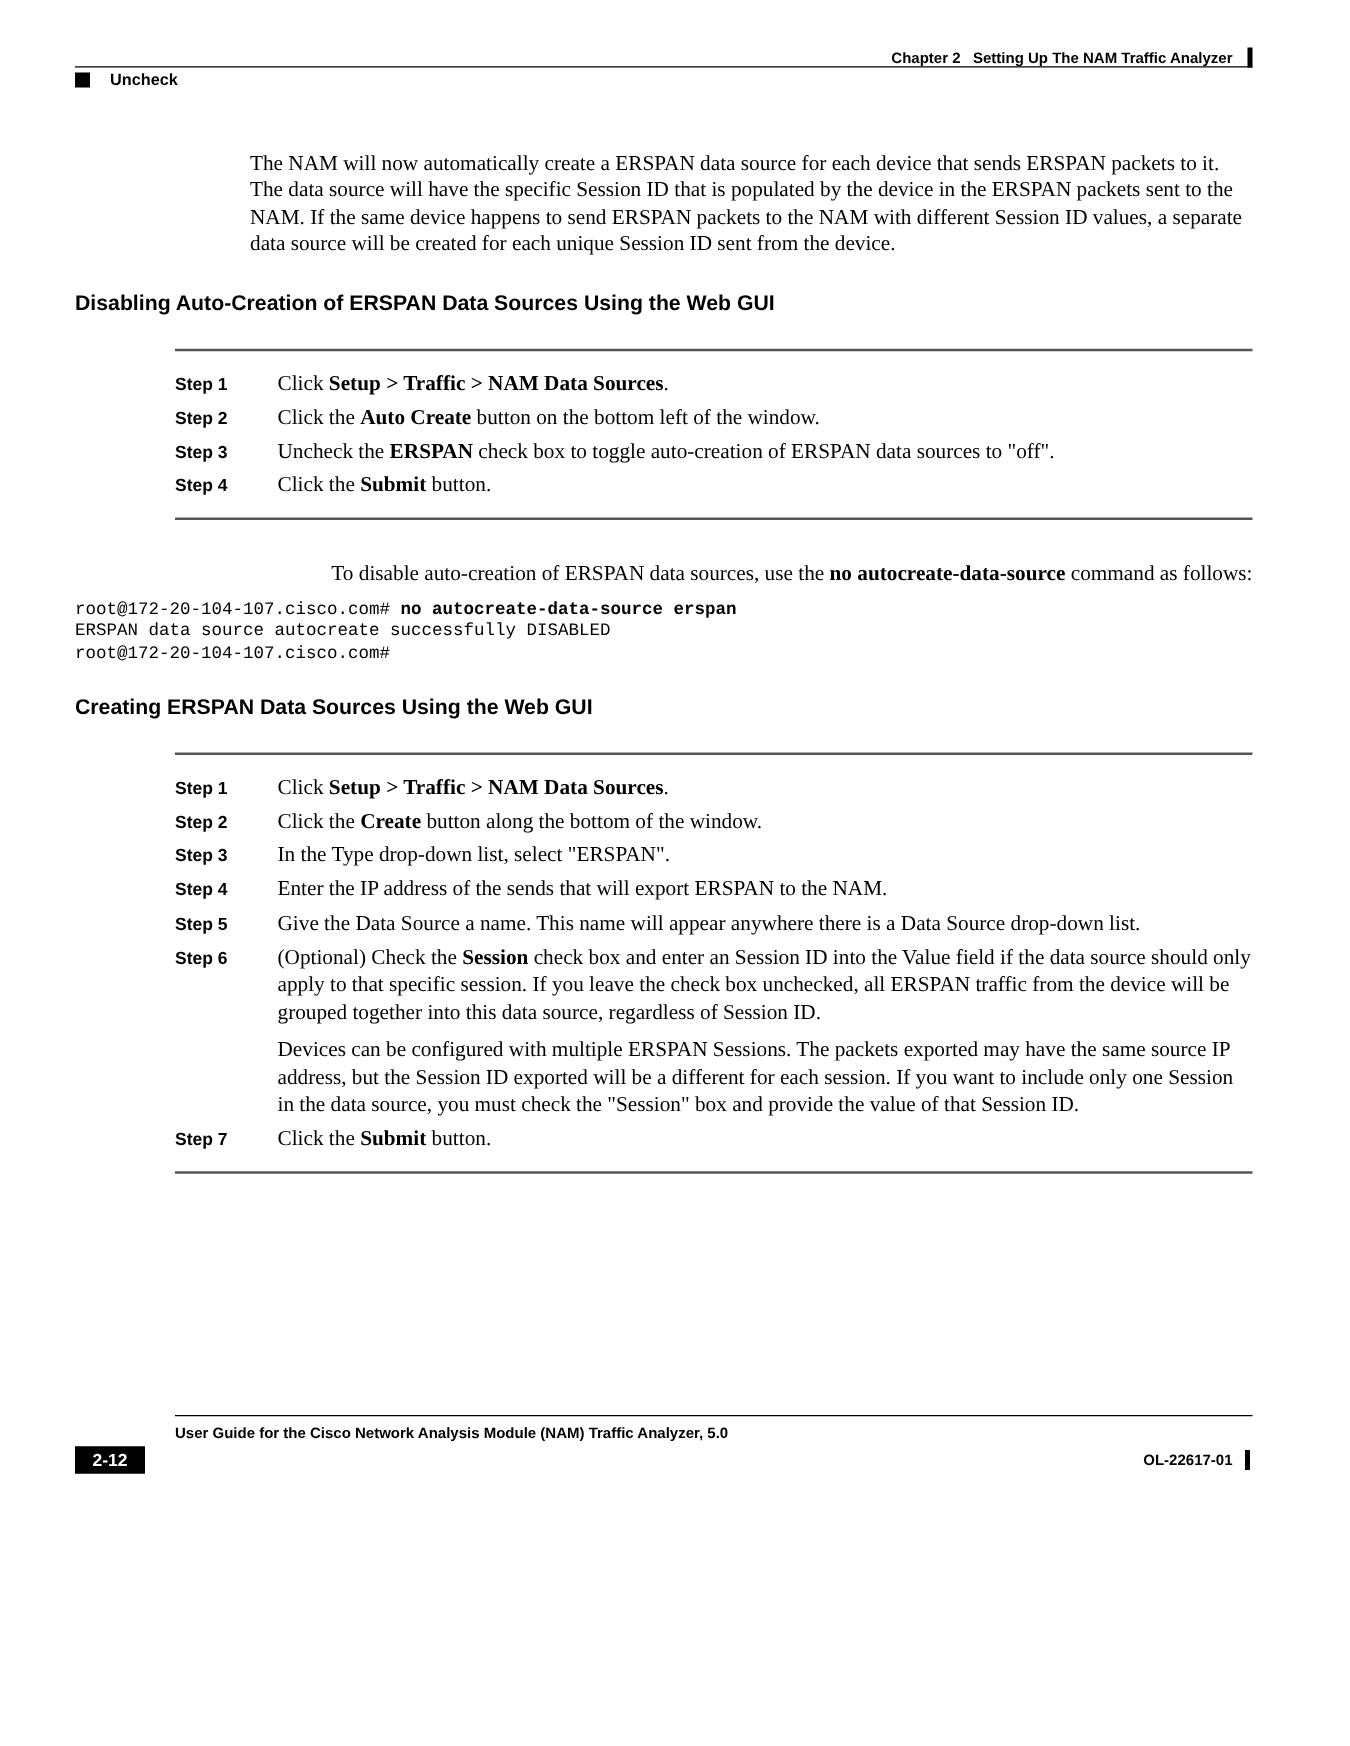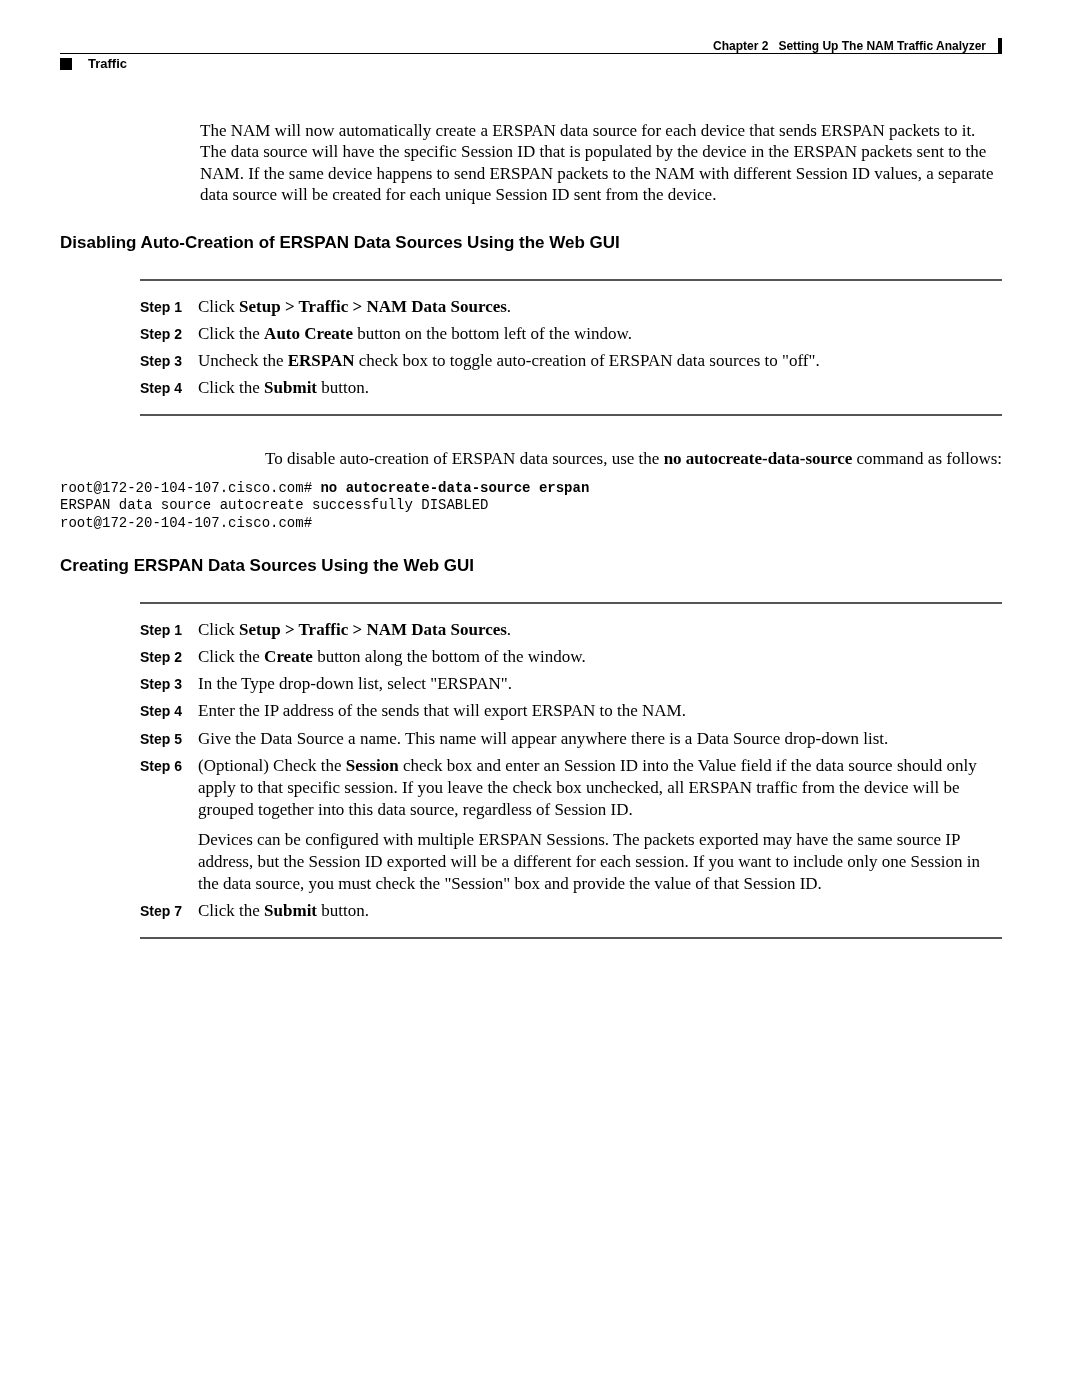--- a/index.html
+++ b/index.html
@@ -70,20 +70,21 @@
     margin-left: 80px;
     border-top: 2px solid #555;
     border-bottom: 2px solid #555;
     padding-top: 10px;
     padding-bottom: 10px;
   }
   .steps-block .step {
     display:flex;
     margin: 5px 0;
     line-height:1.3;
+    gap:24px;
   }
   .step-label {
     font-family: Arial, Helvetica, sans-serif;
     font-weight: bold;
     font-size: 14px;
     width: 58px;
     flex: 0 0 58px;
     padding-top:2px;
   }
   .step-content { flex:1; }
@@ -151,21 +152,21 @@
 
 <div class="page">
   <div class="hr-top"></div>
   <div class="header">
     <span class="chapter-label">Chapter 2</span>
     <span class="chapter-title">Setting Up The NAM Traffic Analyzer</span>
     <span class="bar"></span>
   </div>
   <div class="subheader">
     <span class="square"></span>
-    <span>Traffic</span>
+    <span>Uncheck</span>
   </div>
 
   <div class="body">
     <div class="intro">The NAM will now automatically create a ERSPAN data source for each device that sends ERSPAN packets to it.  The data source will have the specific Session ID that is populated by the device in the ERSPAN packets sent to the NAM.  If the same device happens to send ERSPAN packets to the NAM with different Session ID values, a separate data source will be created for each unique Session ID sent from the device.</div>
 
     <div class="section-heading">Disabling Auto-Creation of ERSPAN Data Sources Using the Web GUI</div>
 
     <div class="steps-block">
       <div class="step">
         <div class="step-label">Step 1</div>
@@ -223,13 +224,24 @@
           <span>Devices can be configured with multiple ERSPAN Sessions.   The packets exported may have the same source IP address, but the Session ID exported will be a different for each session. If you want to include only one Session in the data source, you must check the "Session" box and provide the value of that Session ID.</span>
         </div>
       </div>
       <div class="step">
         <div class="step-label">Step 7</div>
         <div class="step-content"><span>Click the </span><b>Submit</b><span> button.</span></div>
       </div>
     </div>
   </div>
 
+  <div class="footer">
+    <div class="footer-line"></div>
+    <div class="footer-title">User Guide for the Cisco Network Analysis Module (NAM) Traffic Analyzer, 5.0</div>
+    <div class="footer-row">
+      <span class="page-badge">2-12</span>
+      <span class="doc-id">
+        <span>OL-22617-01</span>
+        <span class="bar2"></span>
+      </span>
+    </div>
+  </div>
 </div>
 
 </body></html>

